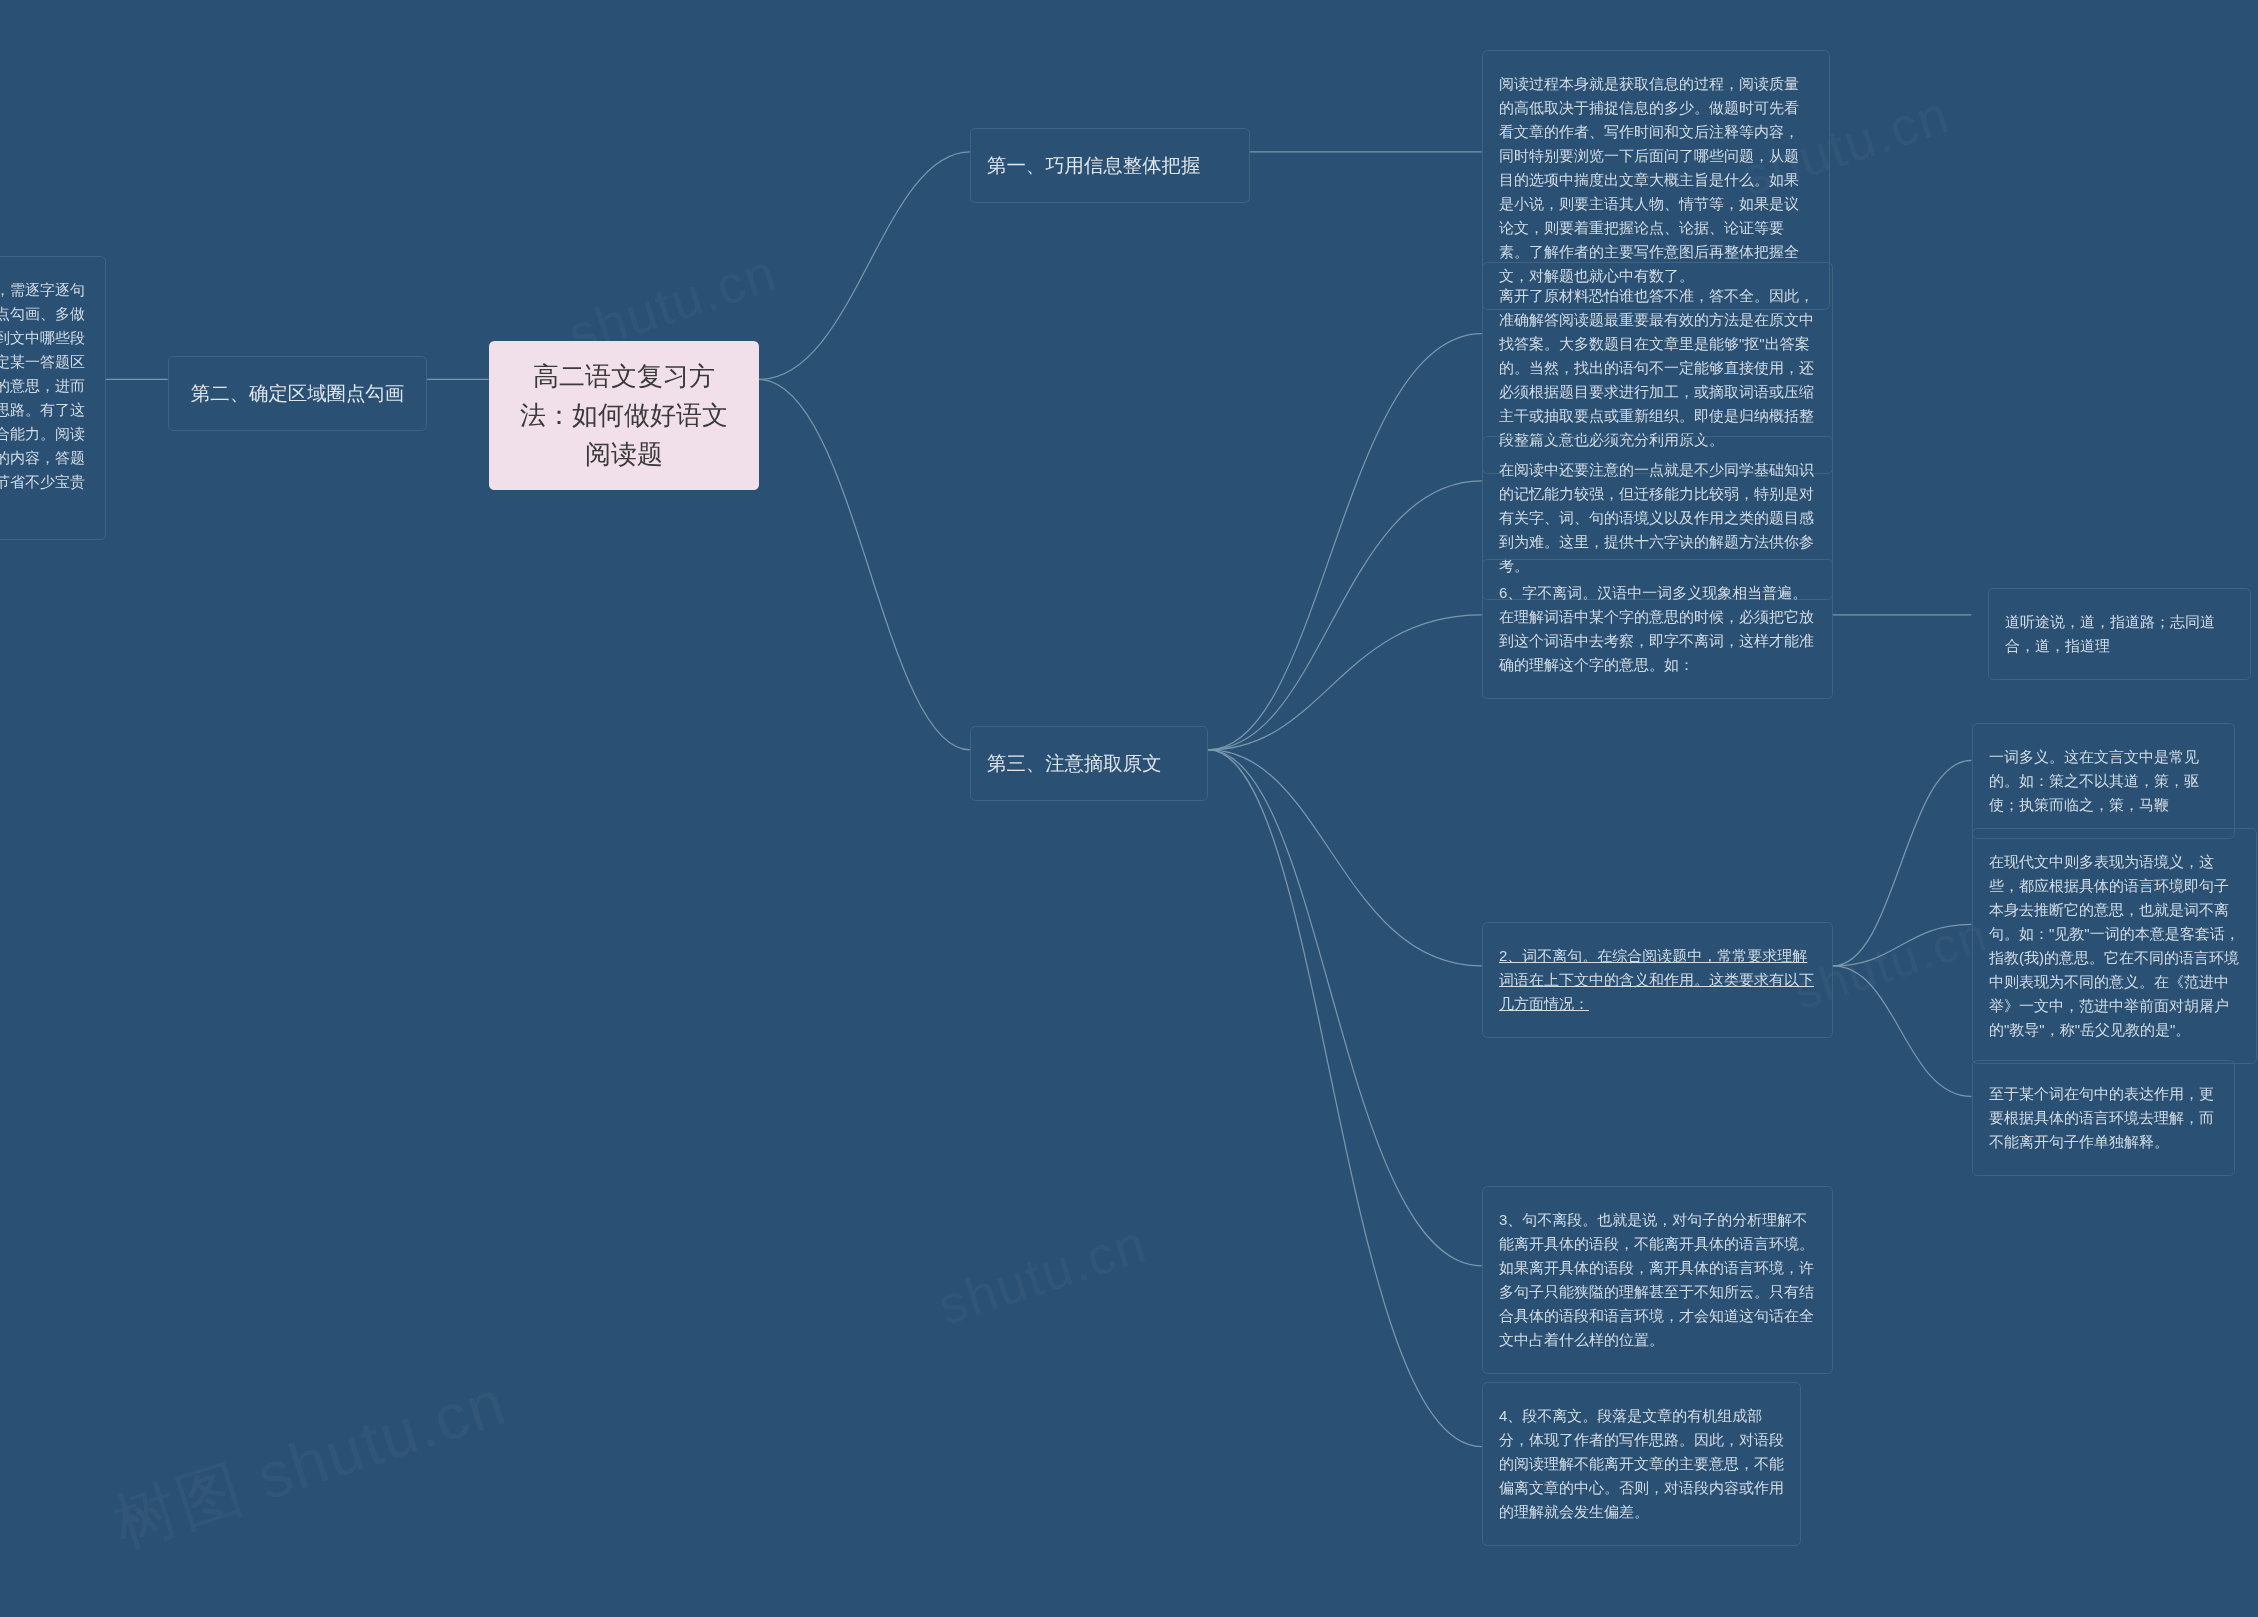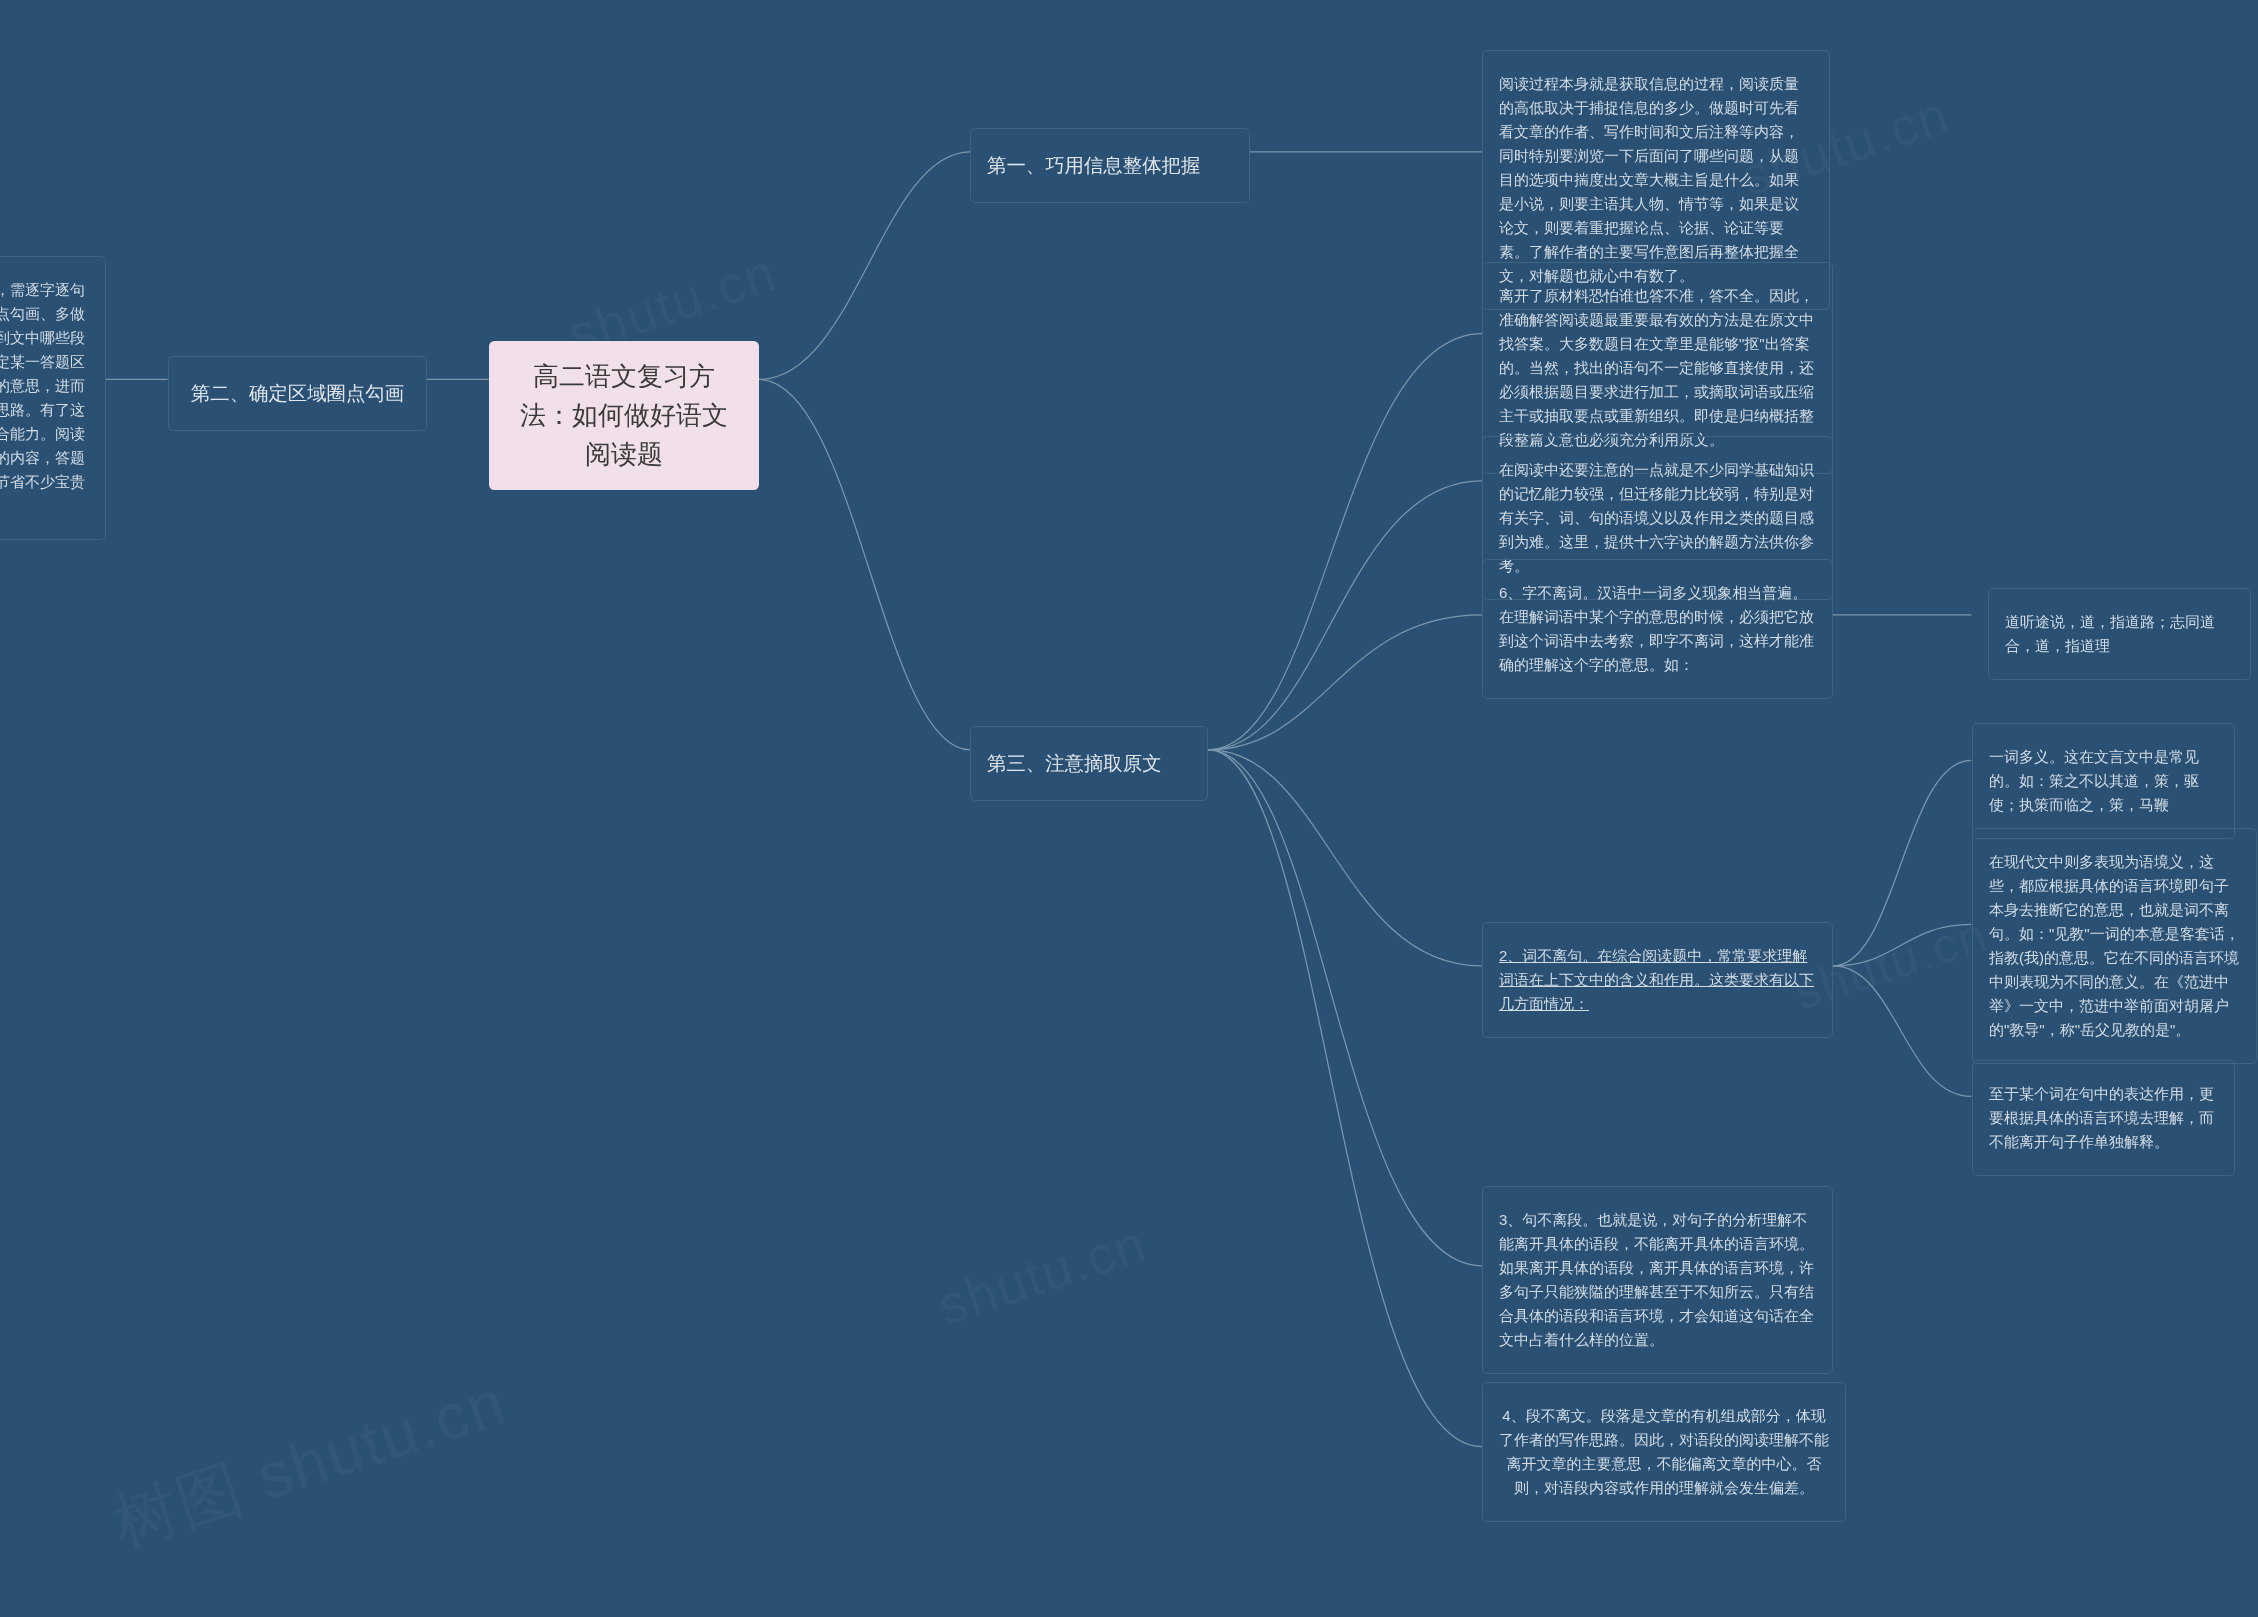--- a/index.html
+++ b/index.html
@@ -137,16 +137,16 @@
   <span>在现代文中则多表现为语境义，这些，都应根据具体的语言环境即句子本身去推断它的意思，也就是词不离句。如："见教"一词的本意是客套话，指教(我)的意思。它在不同的语言环境中则表现为不同的意义。在《范进中举》一文中，范进中举前面对胡屠户的"教导"，称"岳父见教的是"。</span>
 </div>
 <div class="node leaf" style="left:1972px; top:1060px; width:263px;">
   <span>至于某个词在句中的表达作用，更要根据具体的语言环境去理解，而不能离开句子作单独解释。</span>
 </div>
 
 <div class="node leaf" style="left:1482px; top:1186px; width:351px;">
   <span>3、句不离段。也就是说，对句子的分析理解不能离开具体的语段，不能离开具体的语言环境。如果离开具体的语段，离开具体的语言环境，许多句子只能狭隘的理解甚至于不知所云。只有结合具体的语段和语言环境，才会知道这句话在全文中占着什么样的位置。</span>
 </div>
 
-<div class="node leaf" style="left:1482px; top:1382px; width:364px;text-align:center;">
+<div class="node leaf" style="left:1482px; top:1382px; width:319px;">
   <span>4、段不离文。段落是文章的有机组成部分，体现了作者的写作思路。因此，对语段的阅读理解不能离开文章的主要意思，不能偏离文章的中心。否则，对语段内容或作用的理解就会发生偏差。</span>
 </div>
 
 
 </body></html>

